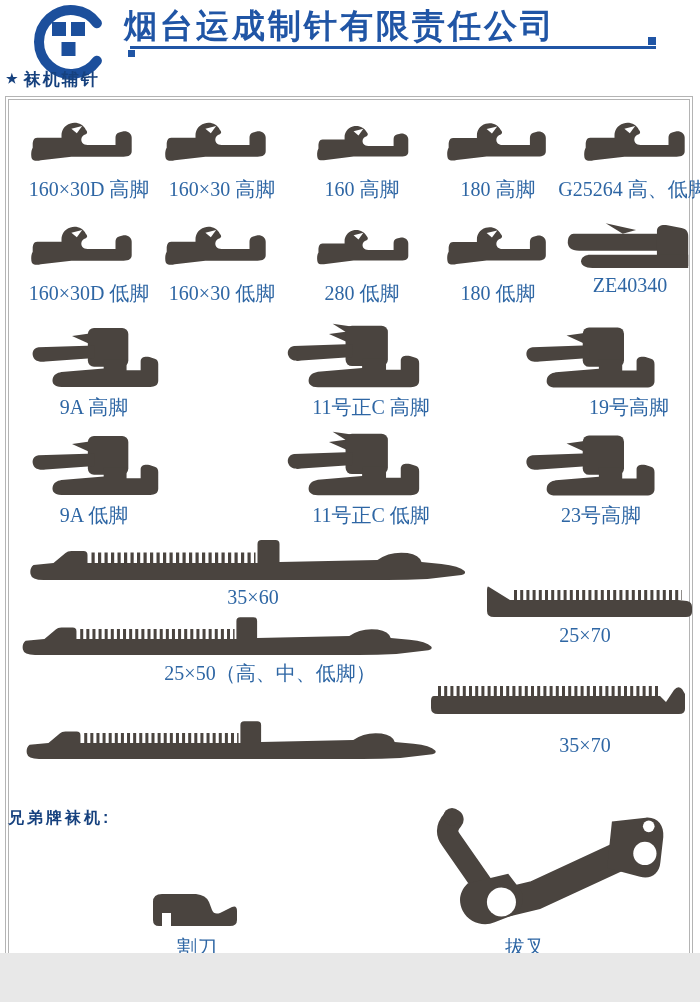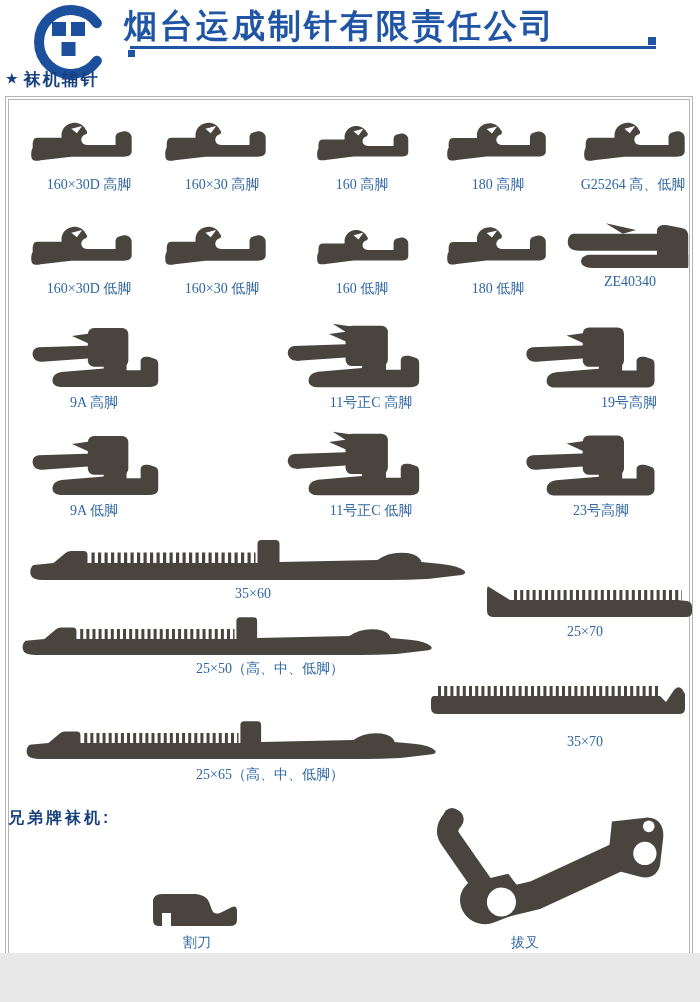--- a/index.html
+++ b/index.html
@@ -18,21 +18,21 @@
   .section-title{position:absolute;left:6px;top:68px;color:#16417e;font-weight:bold;
                  font-size:17px;letter-spacing:2px;}
   .section-title .star{font-size:13px;vertical-align:2px;margin-right:4px;}
   
   .frame{position:absolute;left:5px;top:96px;width:680px;height:864px;
          border:4px double #b4b4b4;background:#fff;}
   
   .shape{position:absolute;color:#4a443f;line-height:0;}
   .shape svg{display:block;width:100%;height:100%;}
   .lbl{position:absolute;transform:translateX(-50%);color:#2e66a4;
-       font-family:"Liberation Serif",serif;font-size:14px;white-space:nowrap;}
+       font-family:"Liberation Serif",serif;font-size:20px;white-space:nowrap;}
   .brother-title{position:absolute;left:8px;top:808px;color:#16417e;font-weight:bold;
                  font-size:16px;letter-spacing:3px;}
   
   .footer{position:absolute;left:110px;top:982px;color:#2a63a0;font-weight:bold;
           font-size:15px;white-space:nowrap;}
   .footer span{margin-right:0;}
   .f-gap{display:inline-block;width:26px;}
   .pagenum{position:absolute;right:20px;top:981px;color:#ec4899;font-weight:bold;font-size:15px;}
 </style>
 </head>
@@ -142,21 +142,21 @@
         <g fill="currentColor">
       <path d="M10,16 L100,16 L100,34 L16,34 C7,34 4,30 4,25 C4,19 7,16 10,16 Z"></path>
       <path d="M62,16 L44,5 L76,12 Z"></path>
       <path d="M98,13 C98,8 103,6 109,7 L124,10 C129,11 131,14 131,19 L131,50 L98,50 Z"></path>
       <path d="M28,38 L131,38 L131,52 L30,52 C22,52 18,49 18,45 C18,41 22,38 28,38 Z"></path>
         </g>
       </svg>
   </div>
   <div class="lbl" style="left:89px;top:280px;">160×30D 低脚</div>
   <div class="lbl" style="left:222px;top:280px;">160×30 低脚</div>
-  <div class="lbl" style="left:362px;top:280px;">160 低脚</div>
+  <div class="lbl" style="left:362px;top:280px;">280 低脚</div>
   <div class="lbl" style="left:498px;top:280px;text-align:right;">180 低脚</div>
   <div class="lbl" style="left:630px;top:274px;">ZE40340</div>
 
   <div class="shape" style="left:28px;top:322px;width:132px;height:70px;">
     <svg viewBox="0 0 150 78">
         <g fill="currentColor">
       <path d="M72,12 L50,15 L72,25 Z"></path>
       <rect x="68" y="6" width="46" height="44" rx="7"></rect>
       <path d="M12,28 C6,29 4,34 6,39 C8,44 14,45 20,44 L76,40 L76,26 Z"></path>
       <path d="M86,42 L112,42 L112,54 L128,54 L128,44 C128,39 133,38 138,39 L144,41 C147,42 148,44 148,47 L148,66 C148,71 144,73 139,73 L38,73 C30,73 27,69 28,64 C29,59 33,57 38,56 L86,52 Z"></path>
@@ -264,21 +264,20 @@
   <div class="lbl" style="left:585px;top:734px;">35×70</div>
 
   <div class="shape" style="left:24px;top:718px;width:414px;height:46px;">
     <svg viewBox="0 0 440 46">
         <g fill="currentColor">
       <path d="M6,27 L26,25 L38,15 Q40,13 44,13 L56,13 Q60,13 60,17 L60,25 L230,25 L230,6 Q230,2 234,2 L248,2 Q252,2 252,6 L252,24 L350,22 Q362,13 380,15 Q392,17 394,24 L414,26 Q432,28 437,33 Q439,36 434,37 L400,41 Q380,42 360,42 L16,42 Q4,42 3,36 Q2,30 6,27 Z"></path>
       <line x1="64" y1="20" x2="228" y2="20" stroke="currentColor" stroke-width="11" stroke-dasharray="3.2 3.3"></line>
         </g>
       </svg>
   </div>
-  <div class="lbl" style="left:270px;top:766px;">25×65（高、中、低脚）</div>
 
   <div class="brother-title">兄弟牌袜机:</div>
 
   <div class="shape" style="left:146px;top:884px;width:100px;height:50px;">
     <svg viewBox="0 0 100 50">
         <g fill="currentColor">
       <path d="M16,10 L50,10 Q60,11 63,18 L66,26 Q68,31 74,29 L86,23 Q91,21 91,27 L91,36 Q91,42 84,42 L25,42 L25,29 L16,29 L16,42 L13,42 Q7,42 7,36 L7,18 Q7,10 16,10 Z"></path>
         </g>
       </svg>
   </div>

